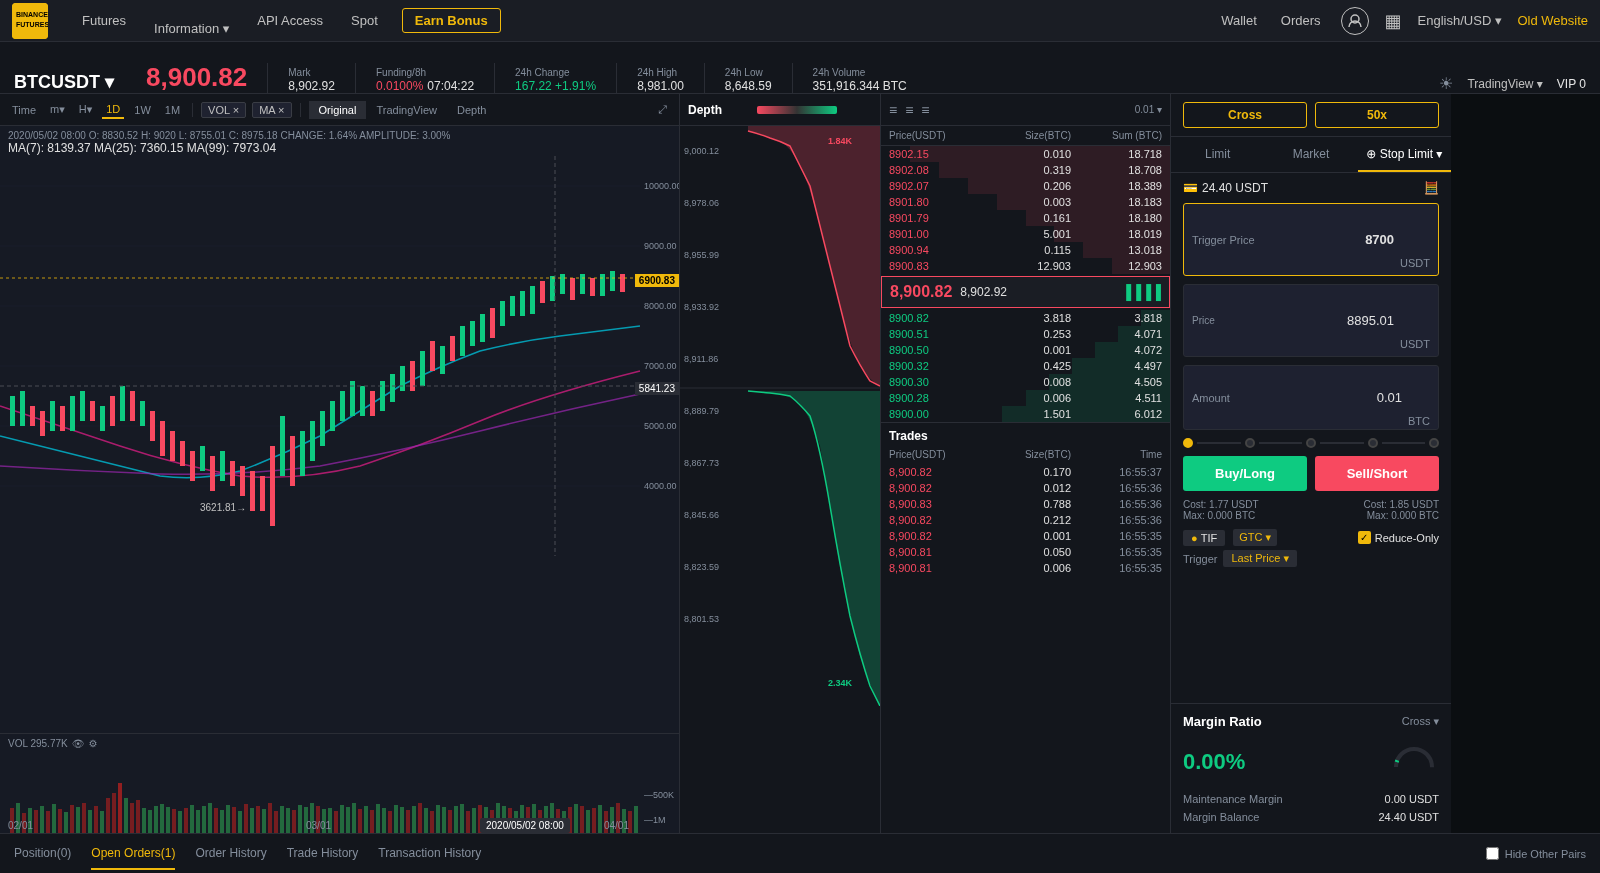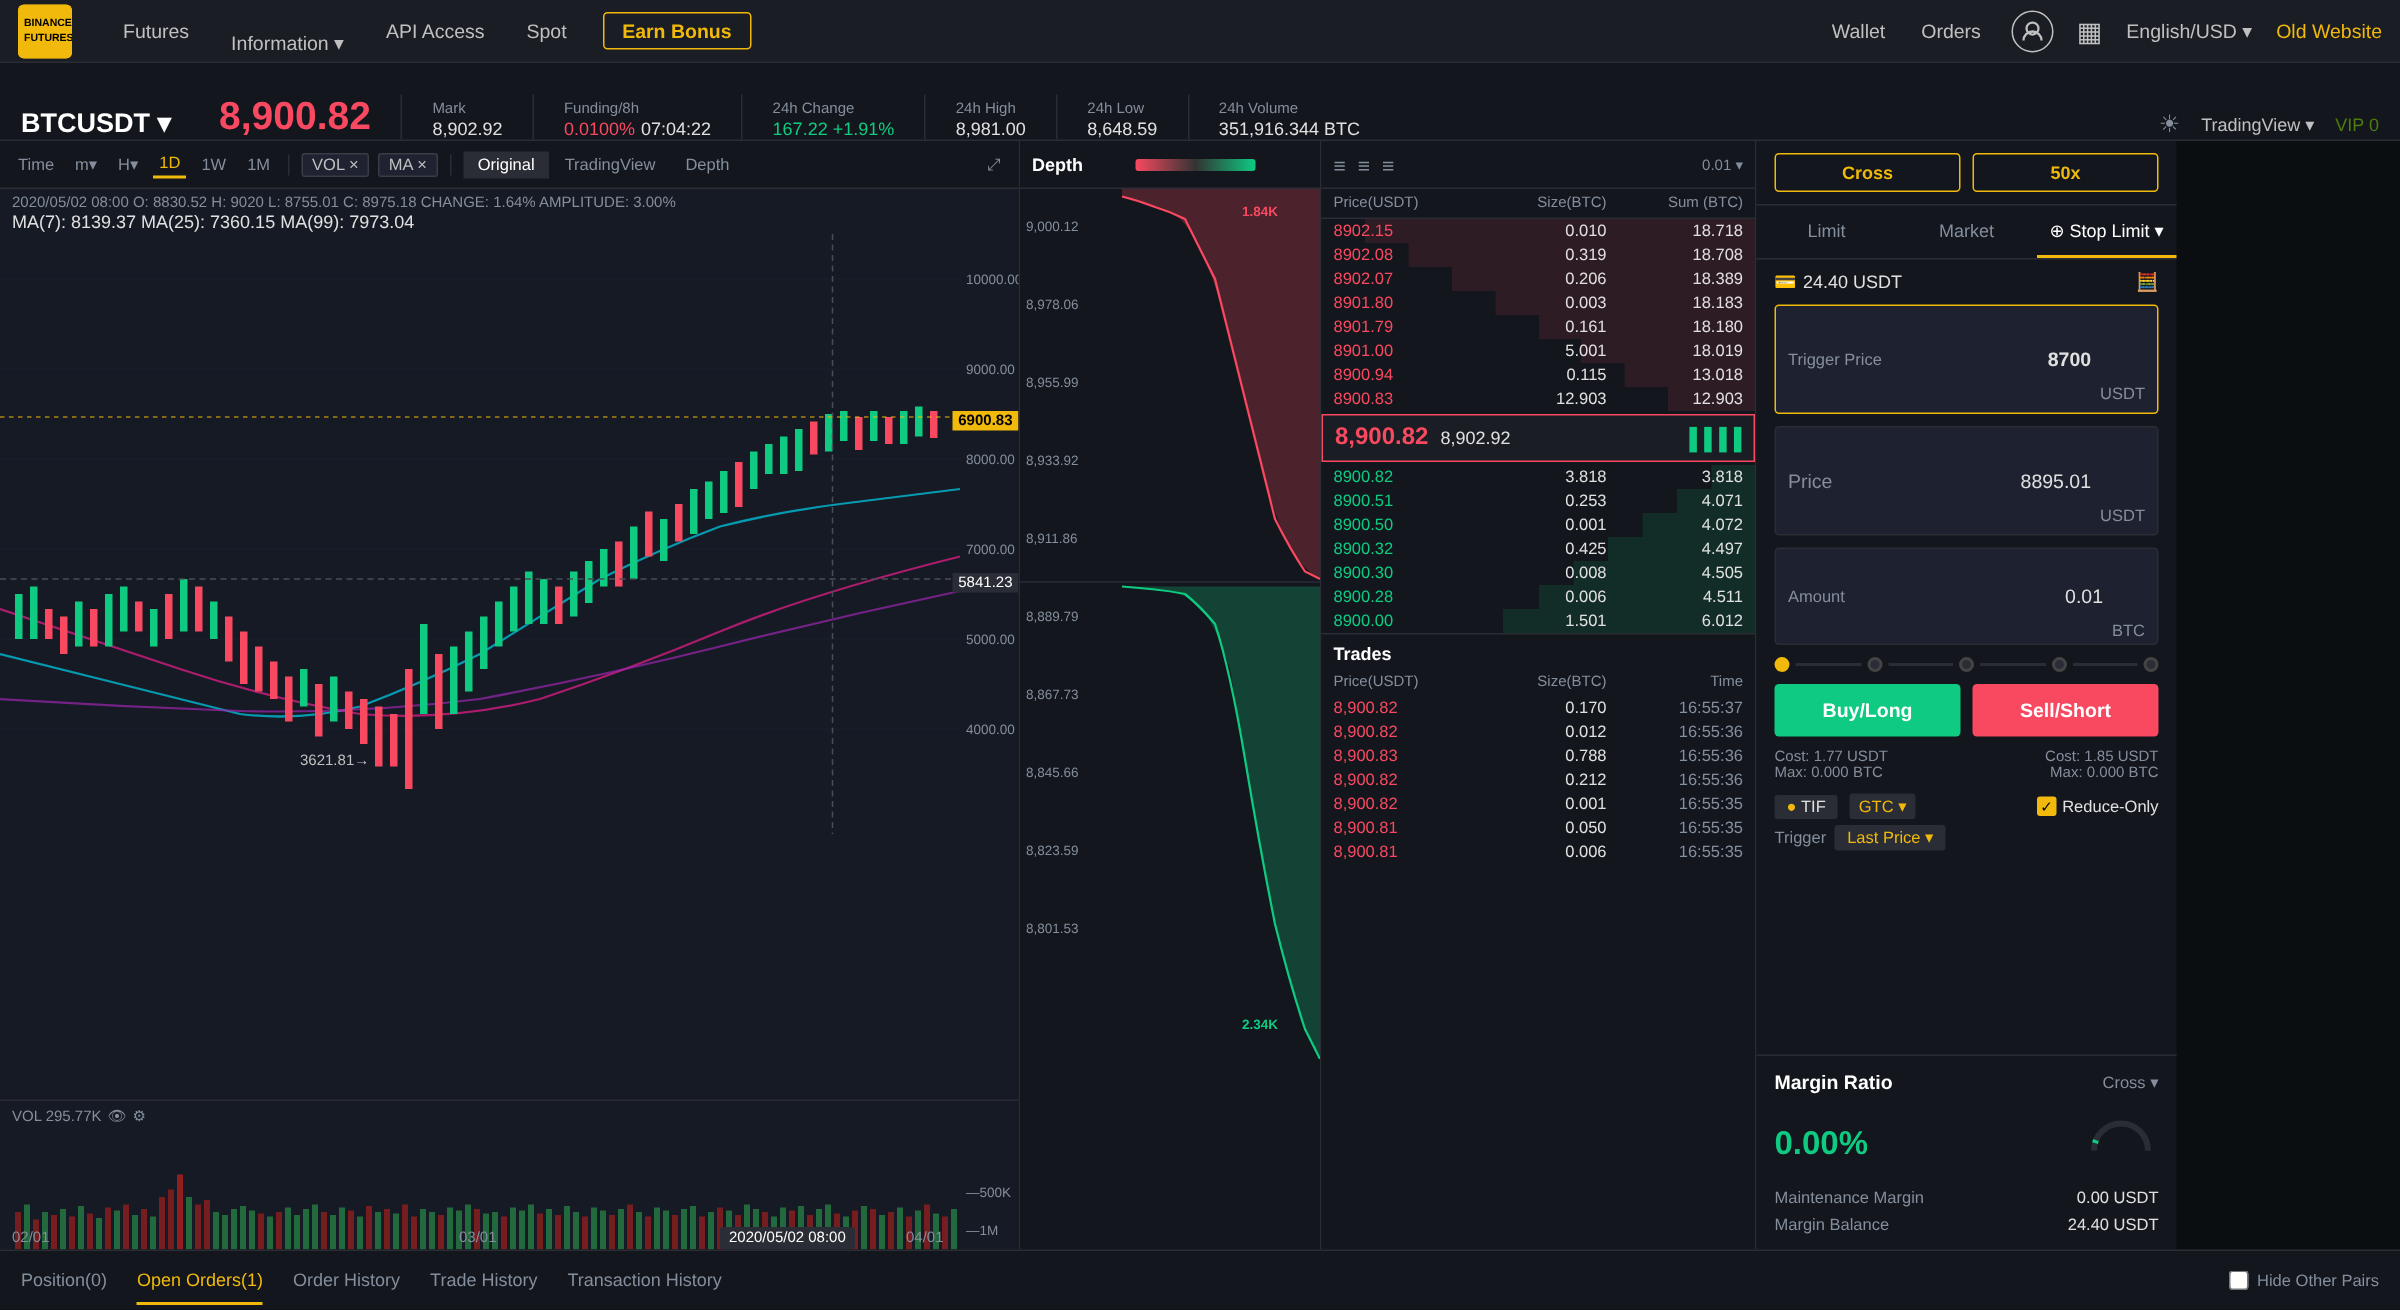--- a/index.html
+++ b/index.html
@@ -23,21 +23,21 @@
     .ticker-symbol { font-size: 18px; font-weight: bold; color: #fff; display: flex; align-items: center; gap: 4px; }
     .ticker-price { font-size: 26px; font-weight: bold; color: #f84960; margin-left: 12px; }
     .ticker-stat { display: flex; flex-direction: column; gap: 1px; }
     .ticker-stat .label { color: #848e9c; font-size: 10px; }
     .ticker-stat .value { color: #e0e0e0; font-size: 12px; }
     .ticker-stat .value.red { color: #f84960; }
     .ticker-stat .value.green { color: #0ecb81; }
     .ticker-right { margin-left: auto; display: flex; align-items: center; gap: 14px; }
     .sun-icon { color: #848e9c; font-size: 16px; cursor: pointer; }
     .prefs-btn { color: #c0c0c0; font-size: 12px; cursor: pointer; background: transparent; border: none; display: flex; align-items: center; gap: 3px; }
-    .vip-badge { color: #4d7c0f; font-size: 12px; }
+    .vip-badge { color: #e5e5e5; font-size: 12px; }
     
     
     .chart-section { flex: 0 0 680px; display: flex; flex-direction: column; border-right: 1px solid #2a2d35; }
     .chart-toolbar { height: 32px; background: #13161c; display: flex; align-items: center; gap: 6px; padding: 0 8px; border-bottom: 1px solid #2a2d35; }
     .toolbar-item { color: #848e9c; font-size: 11px; cursor: pointer; padding: 2px 4px; }
     .toolbar-item.active { color: #f0b90b; border-bottom: 2px solid #f0b90b; }
     .toolbar-sep { width: 1px; height: 14px; background: #2a2d35; margin: 0 2px; }
     .indicator-tag { background: #1f2230; border: 1px solid #3a3d45; color: #c0c0c0; padding: 1px 6px; border-radius: 2px; font-size: 11px; display: flex; align-items: center; gap: 3px; cursor: pointer; }
     .tab-group { display: flex; gap: 0; }
     .tab-btn { padding: 3px 10px; font-size: 11px; cursor: pointer; color: #848e9c; background: transparent; border: none; }
@@ -692,21 +692,21 @@
               <span style="color:#e0e0e0;font-size:13px;font-weight:bold;">8700</span>
               <span class="field-unit">USDT</span>
             </div>
           </div>
         </div>
       </div>
 
       <div class="field-group">
         <div class="field-input-wrap">
           <div style="background:#1e2130;border:1px solid #2a2d35;border-radius:3px;padding:6px 8px;display:flex;align-items:center;justify-content:space-between;">
-            <span style="color:#848e9c;font-size:13px;">Price</span>
+            <span style="color:#848e9c;font-size:10px;">Price</span>
             <div style="display:flex;align-items:center;gap:6px;">
               <span style="color:#e0e0e0;font-size:13px;">8895.01</span>
               <span class="field-unit">USDT</span>
             </div>
           </div>
         </div>
       </div>
 
       <div class="field-group">
         <div class="field-input-wrap">

